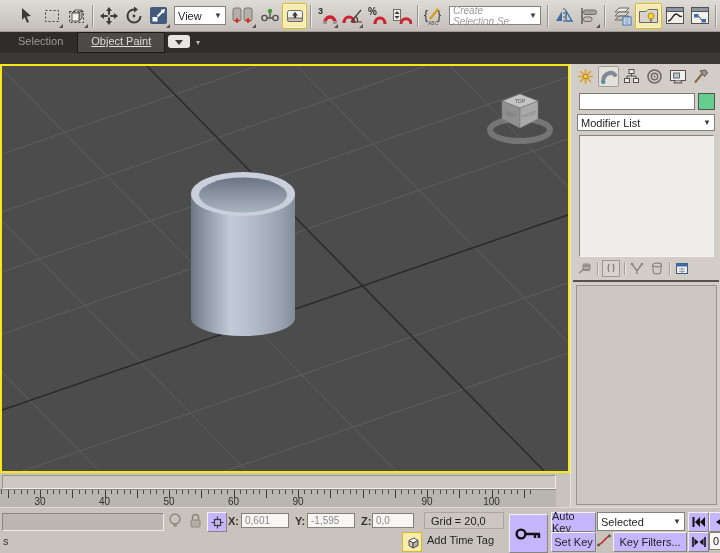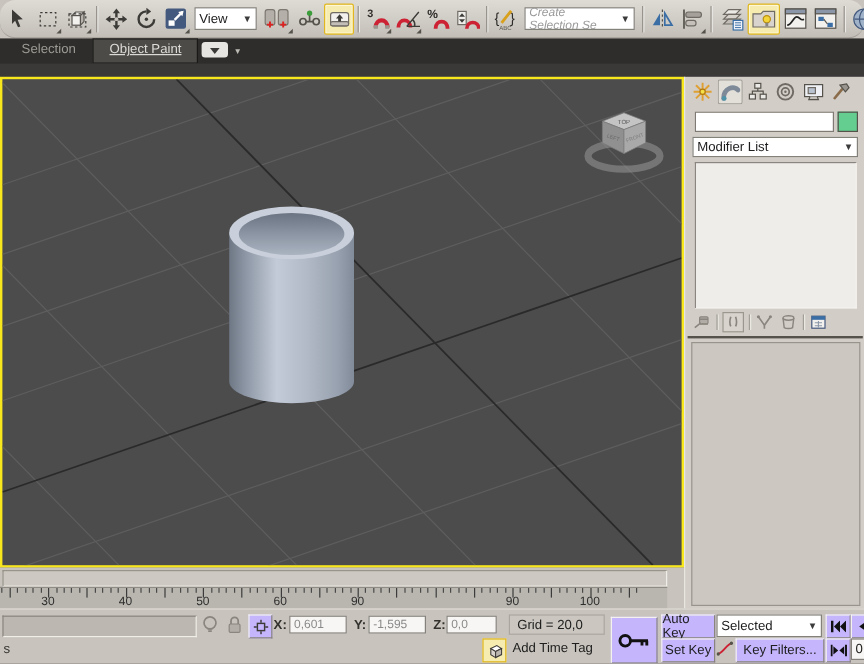--- a/index.html
+++ b/index.html
@@ -2,21 +2,21 @@
 <html><head>
 <meta charset="utf-8">
 <style>
   html,body{margin:0;padding:0;background:#9a968f;}
   #app{position:relative;width:720px;height:553px;background:#c8c4bd;
        font-family:"Liberation Sans",sans-serif;overflow:hidden;user-select:none;}
 
   
   .toolbar{position:absolute;left:0;top:0;width:720px;height:32px;
            background:linear-gradient(#dedbd5,#c3bfb8);border-bottom:1px solid #a09c95;
-           display:flex;align-items:center;padding-left:2px;box-sizing:border-box;border-radius:13px;}
+           display:flex;align-items:center;padding-left:14px;box-sizing:border-box;}
   .tbtn{width:25px;height:26px;display:flex;align-items:center;justify-content:center;
         position:relative;border-radius:2px;flex:0 0 auto;}
   .tbtn.hl{background:#f6ecb0;border:1px solid #e0b71e;box-shadow:inset 0 0 0 1px #fdf7d8;width:23px;height:24px;}
   .sep{width:1px;height:22px;background:#98948d;margin:0 3px;box-shadow:1px 0 0 #eceae6;flex:0 0 auto;}
   .fly::after{content:"";position:absolute;right:1px;bottom:1px;width:0;height:0;
               border-left:4px solid transparent;border-bottom:4px solid #55524c;}
   .combo{height:19px;background:#fff;border:1px solid #84807a;display:flex;align-items:center;
          font-size:11px;color:#1c1c1c;padding:0 3px;box-sizing:border-box;flex:0 0 auto;}
   .combo .chev{margin-left:auto;font-size:8px;color:#3c3c3c;padding-left:3px;}
   .combo.grayed{color:#9a9a9a;font-size:10px;}

